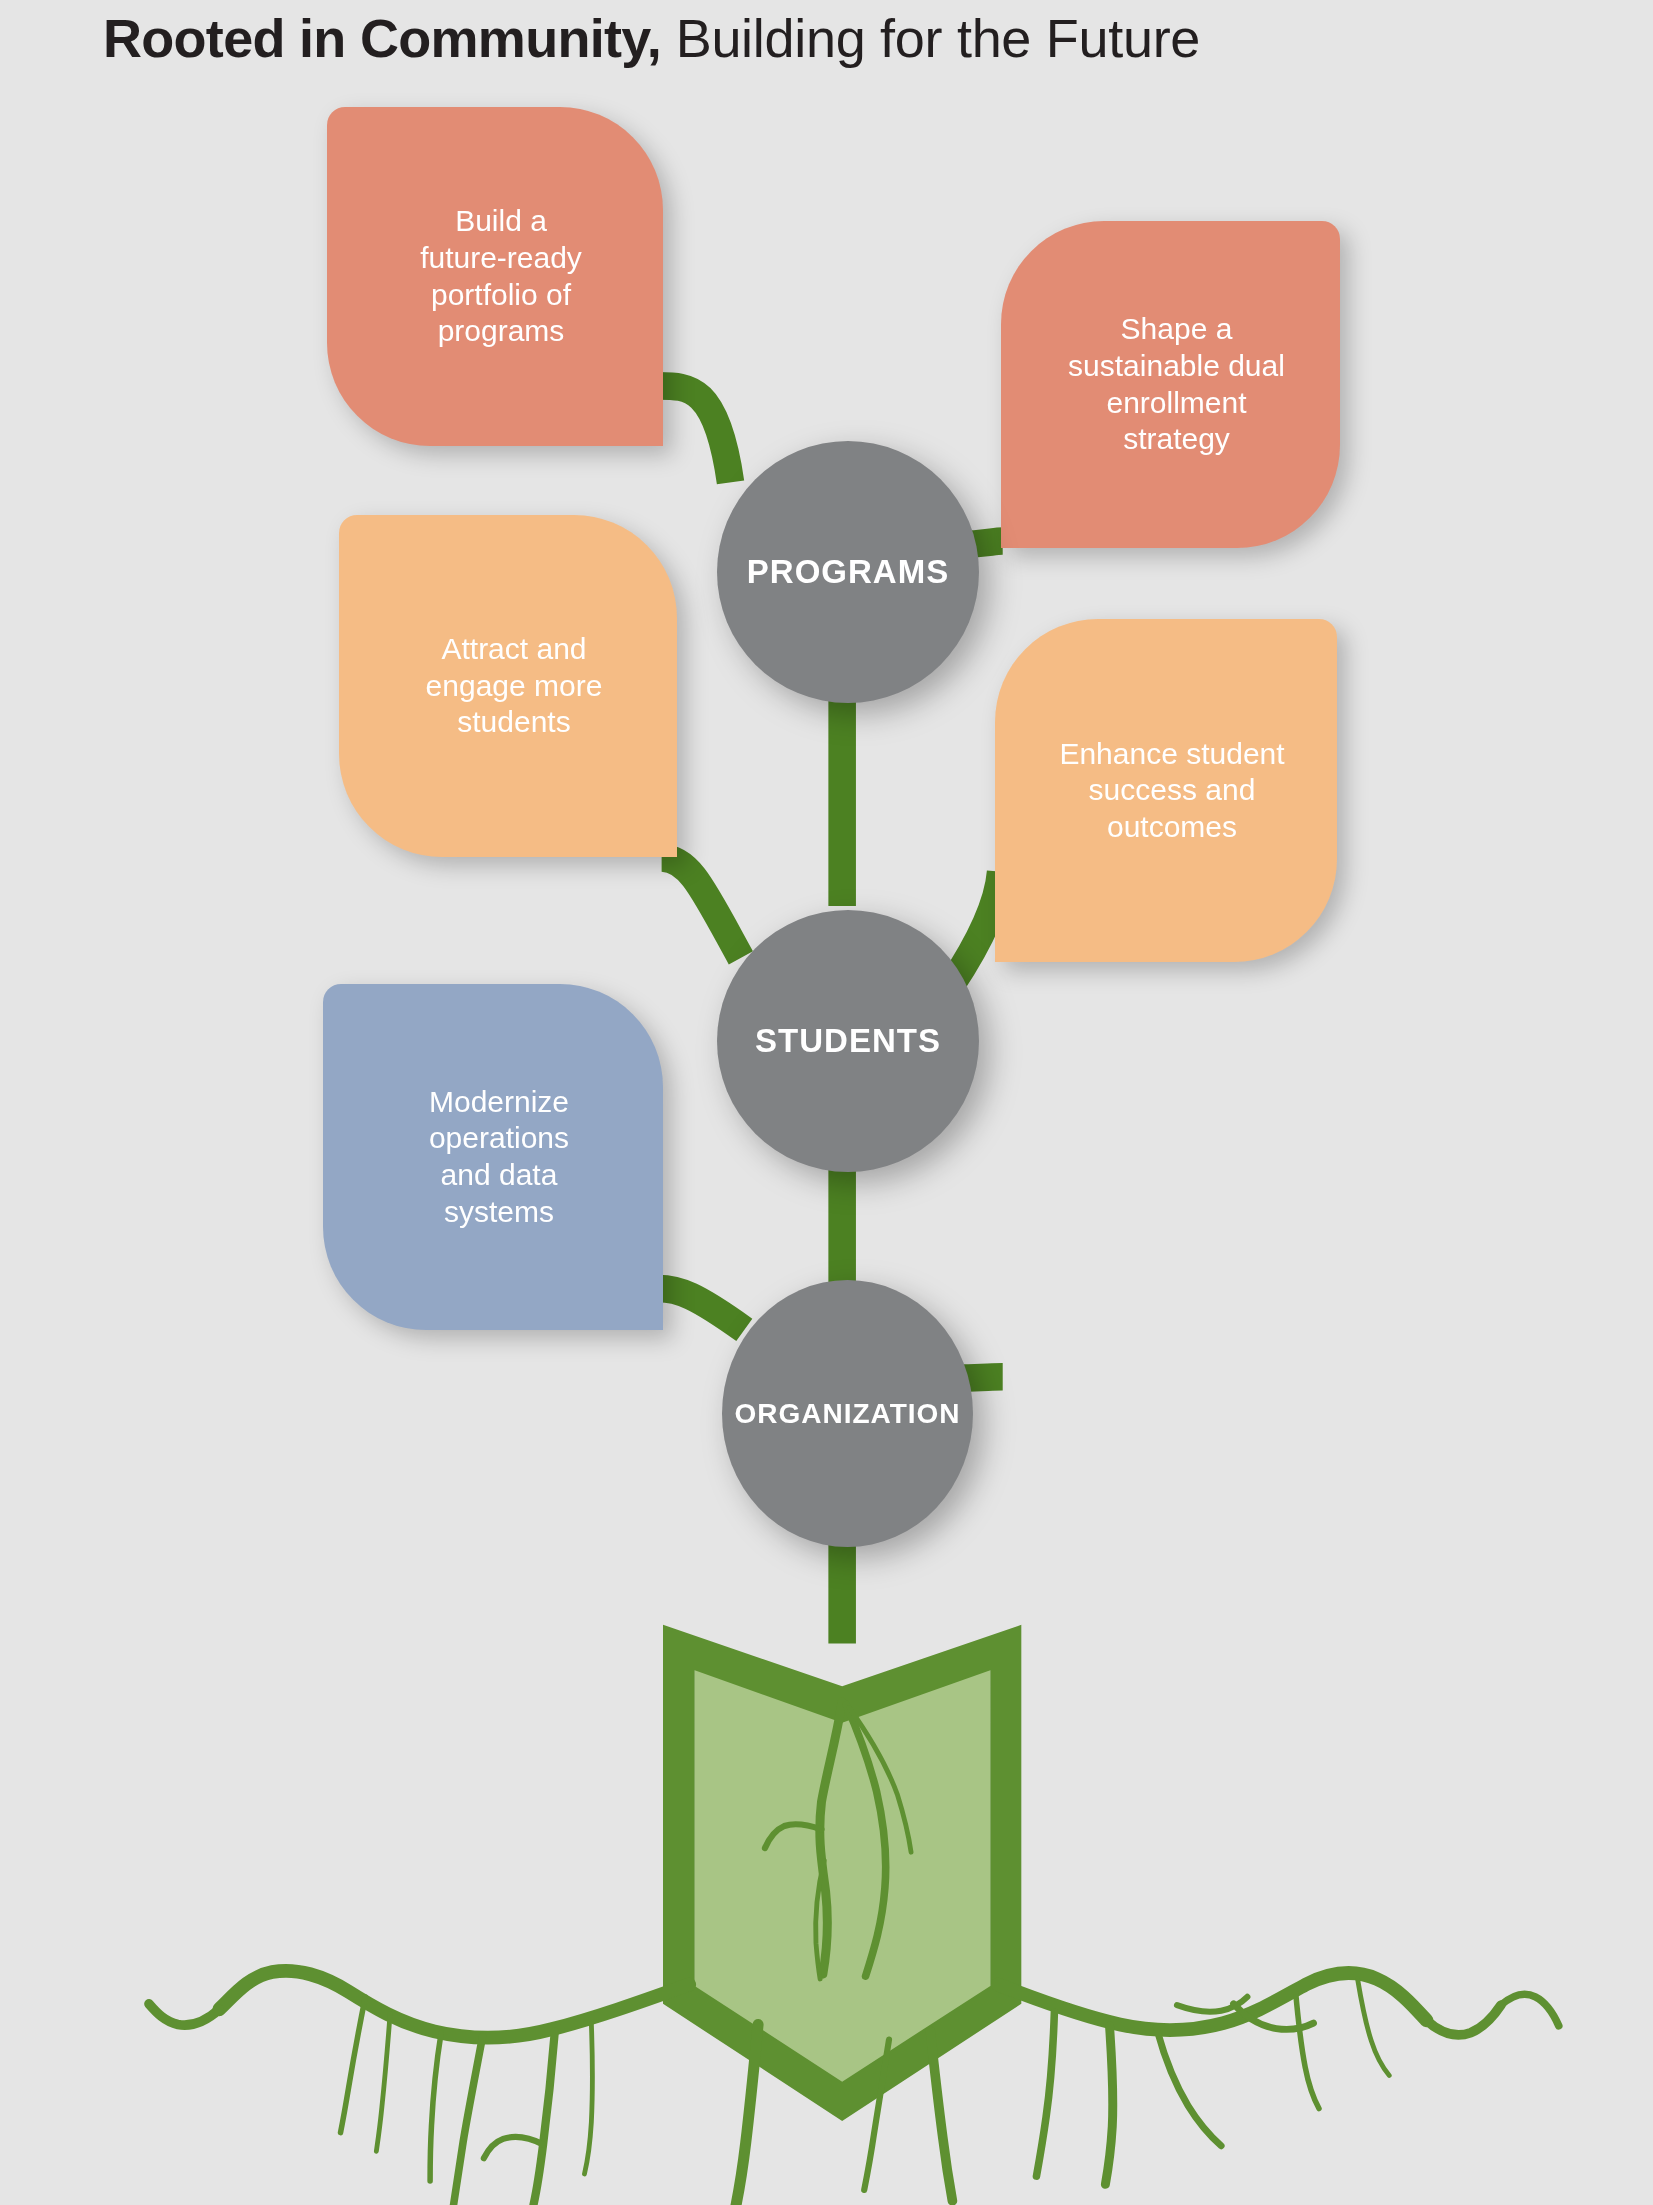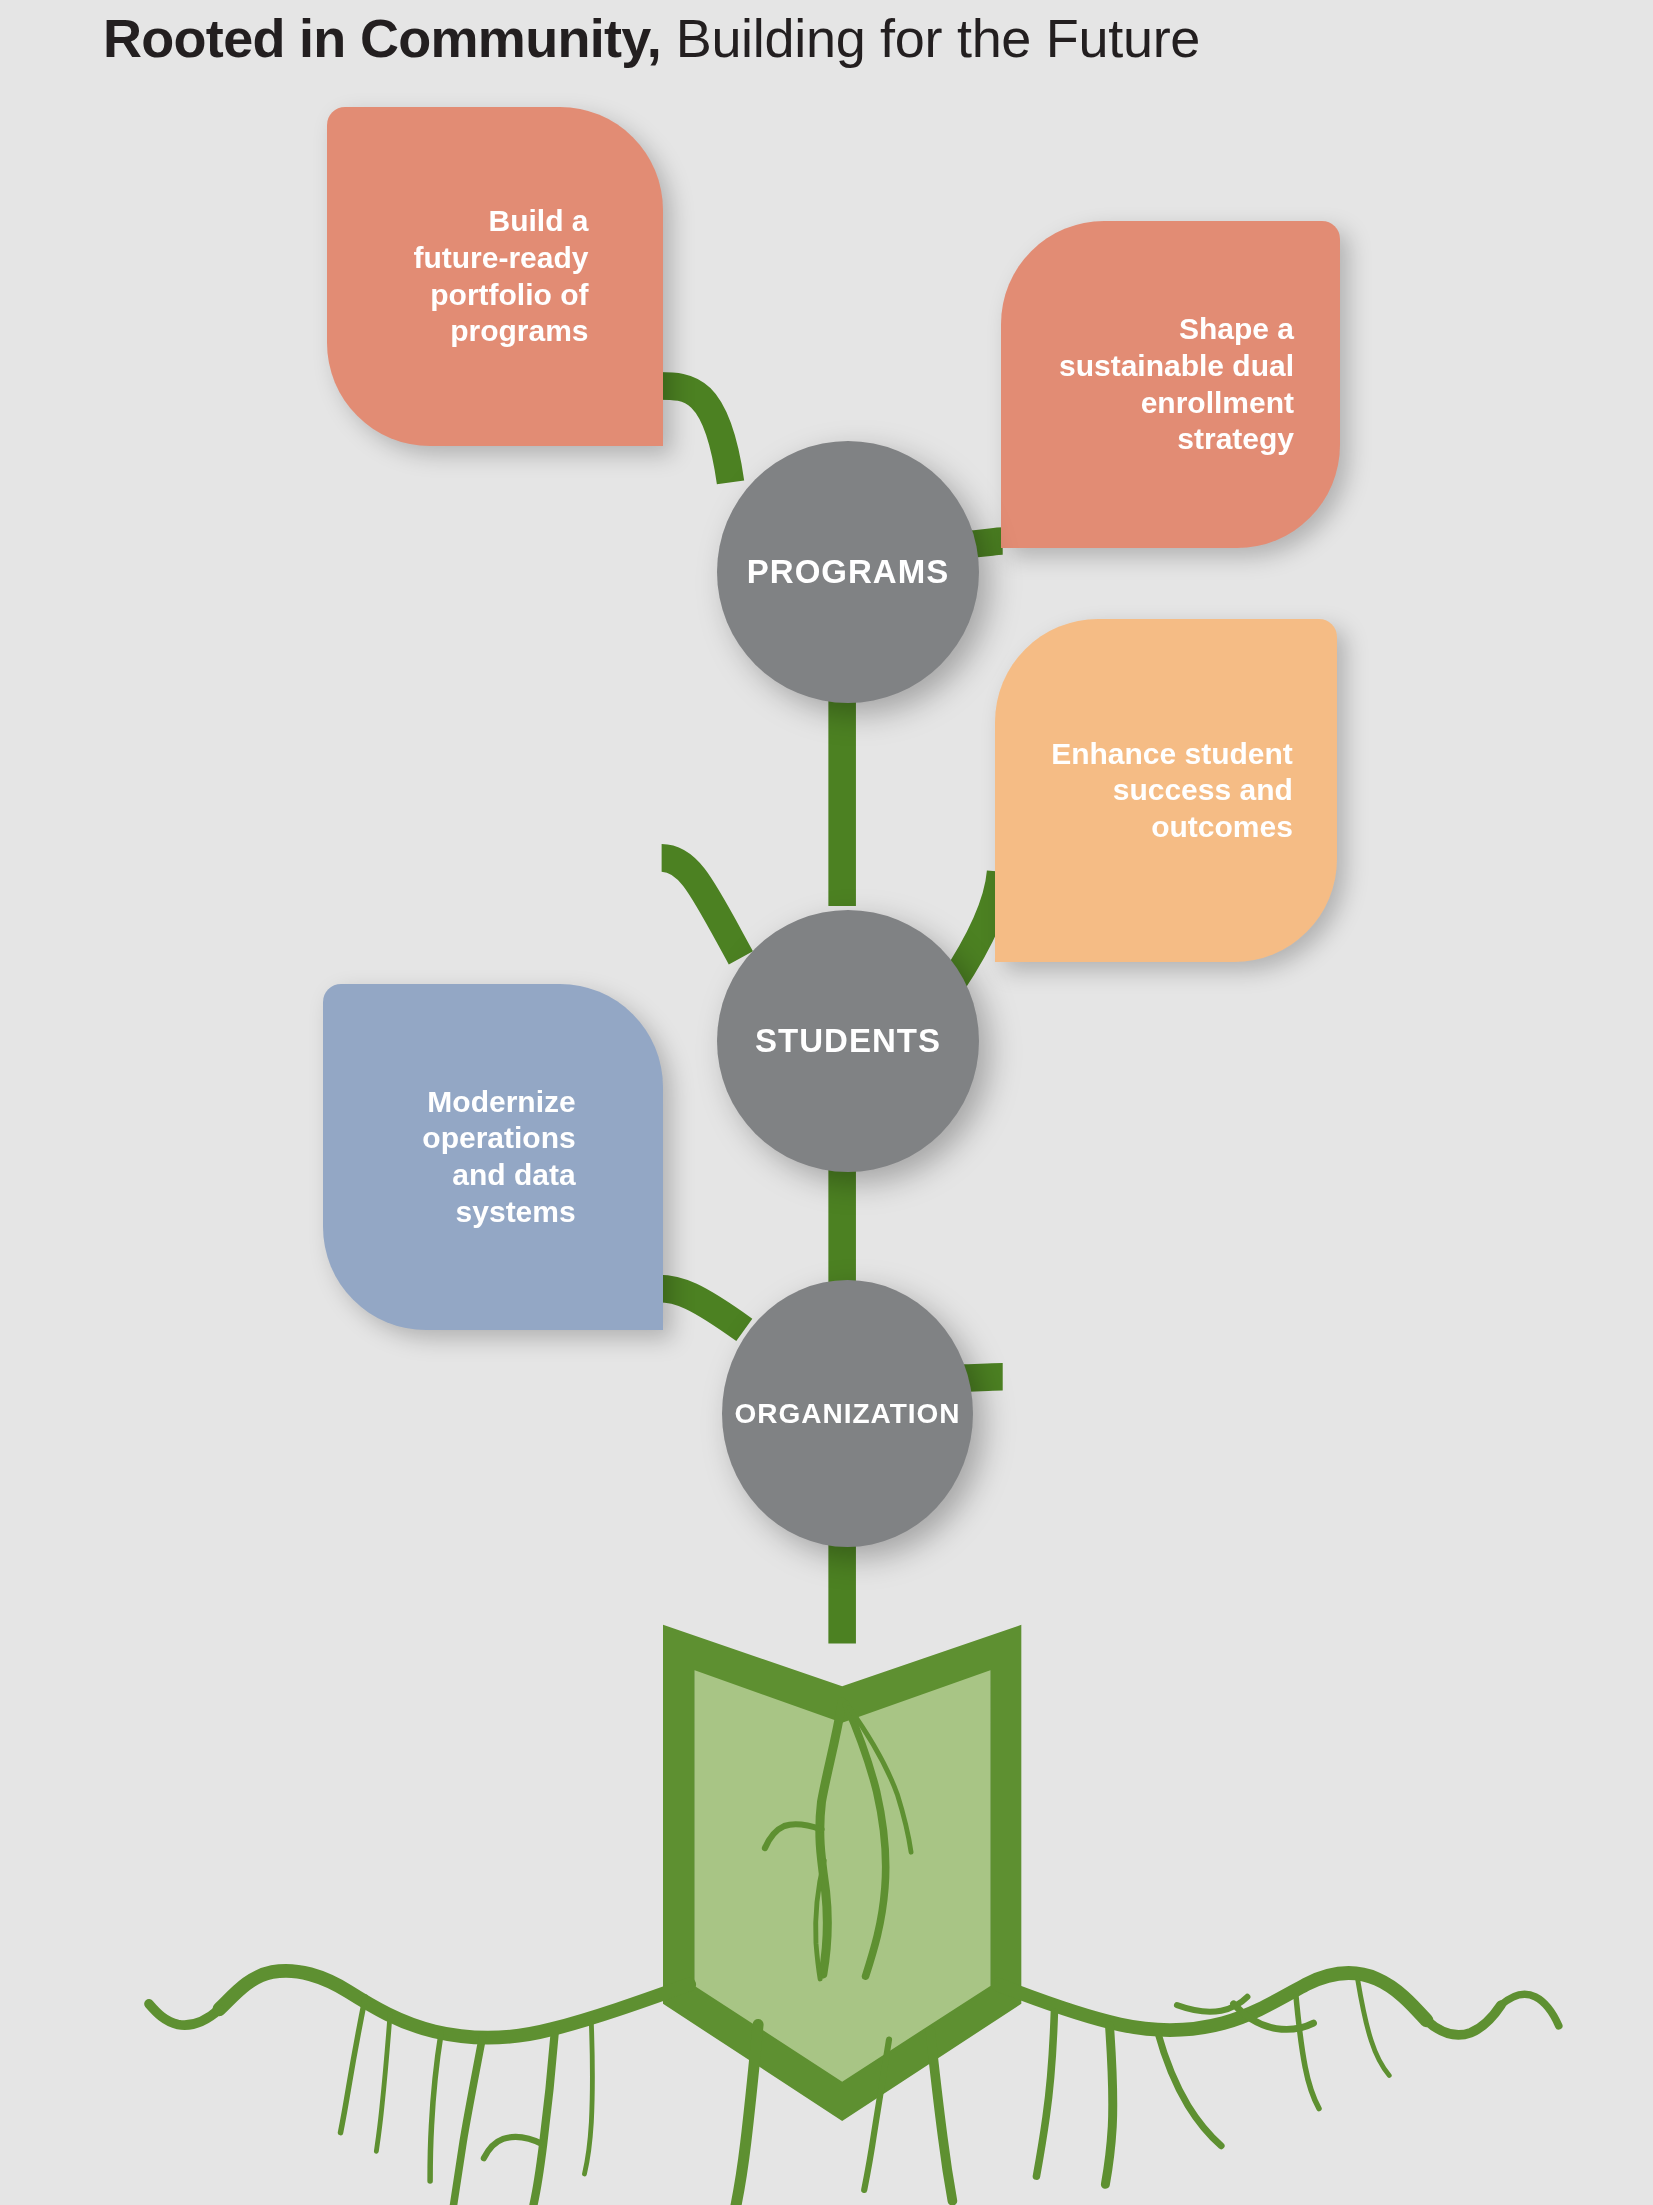--- a/index.html
+++ b/index.html
@@ -53,23 +53,23 @@
     pointer-events: none;
   }
 
   
   .leaf {
     position: absolute;
     box-sizing: border-box;
     display: flex;
     align-items: center;
     justify-content: center;
-    text-align: right;
+    text-align: center;
     color: #ffffff;
-    font-weight: 700;
+    font-weight: 400;
     line-height: 1.22;
     filter: drop-shadow(9.6px 9.6px 11px rgba(0,0,0,0.22));
     padding-left: 12px;
   }
   
   .leaf.left {
     border-radius: 18px 103px 0px 103px;
   }
   
   .leaf.right {
@@ -197,20 +197,25 @@
 programs</span>
   </div>
 
   <div class="leaf right" style="left:1001px; top:221px; width:339px; height:327px; background:#E28C74; font-size:30px;">
     <span class="txt">Shape a
 sustainable dual
 enrollment
 strategy</span>
   </div>
 
+  <div class="leaf left" style="left:339px; top:515px; width:338px; height:342px; background:#F5BC85; font-size:30px;">
+    <span class="txt">Attract and
+engage more
+students</span>
+  </div>
 
   <div class="leaf right" style="left:995px; top:619px; width:342px; height:343px; background:#F5BC85; font-size:30px;">
     <span class="txt">Enhance student
 success and
 outcomes</span>
   </div>
 
   <div class="leaf left" style="left:323px; top:984px; width:340px; height:346px; background:#93A7C5; font-size:30px;">
     <span class="txt">Modernize
 operations

